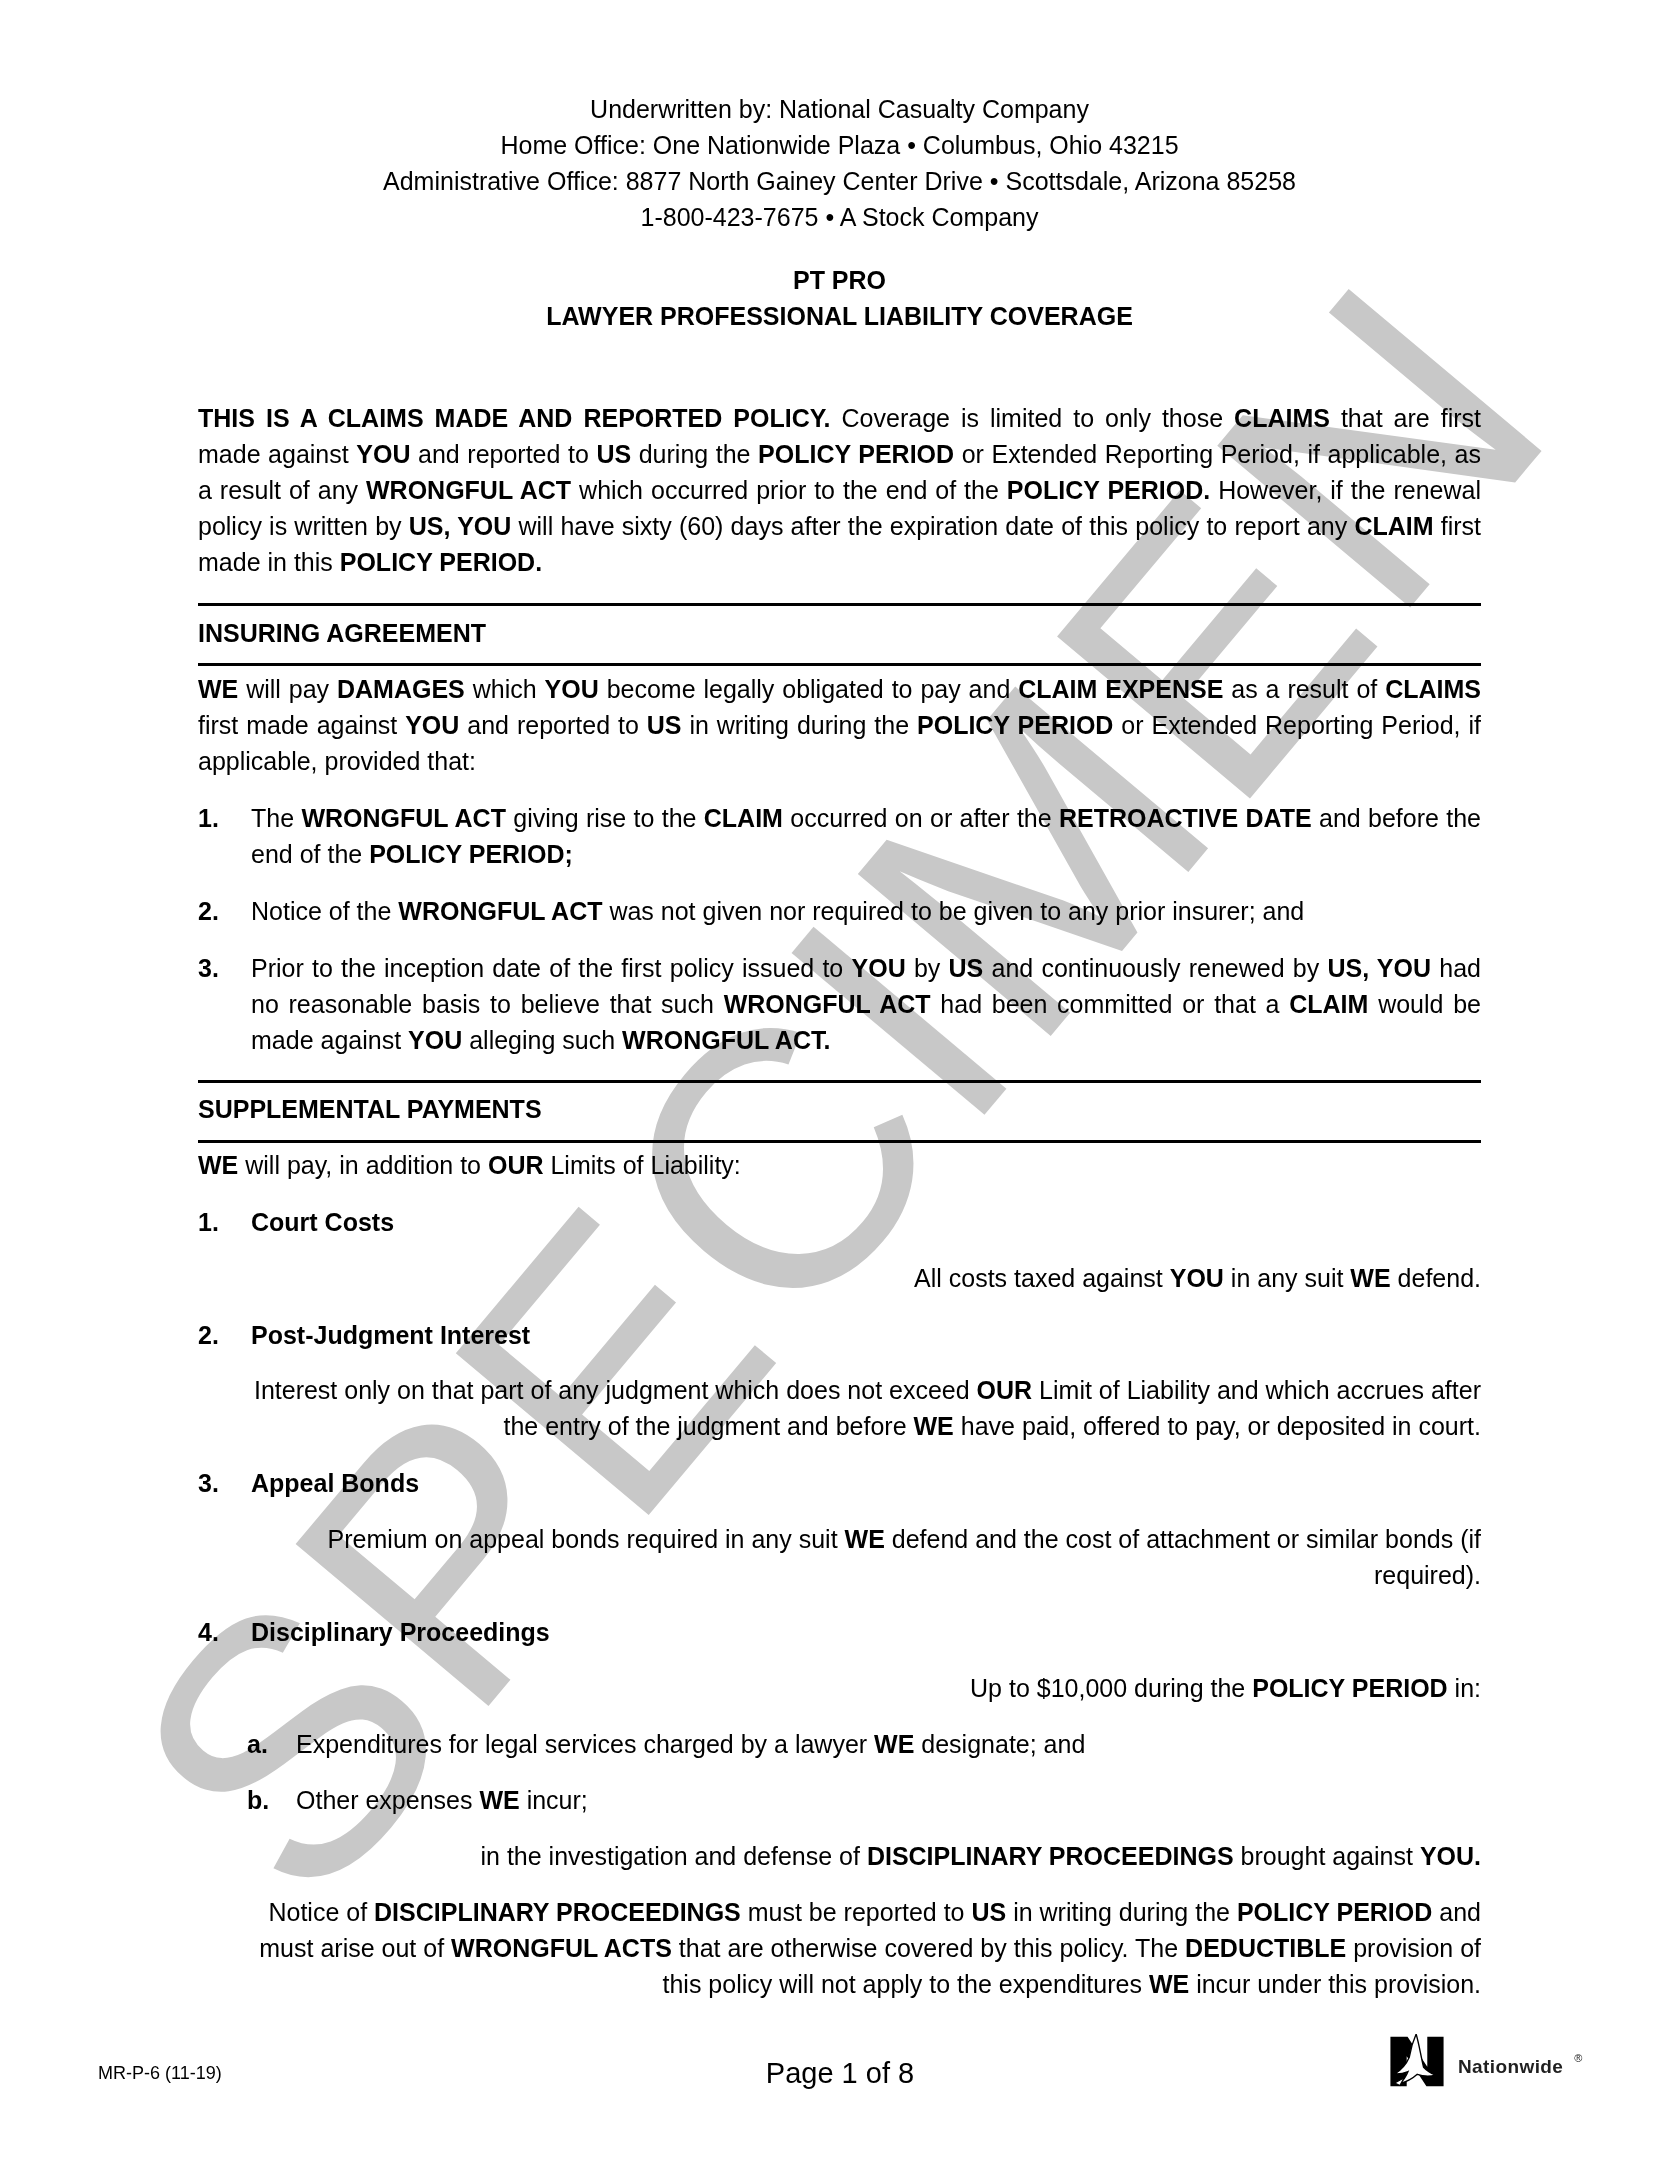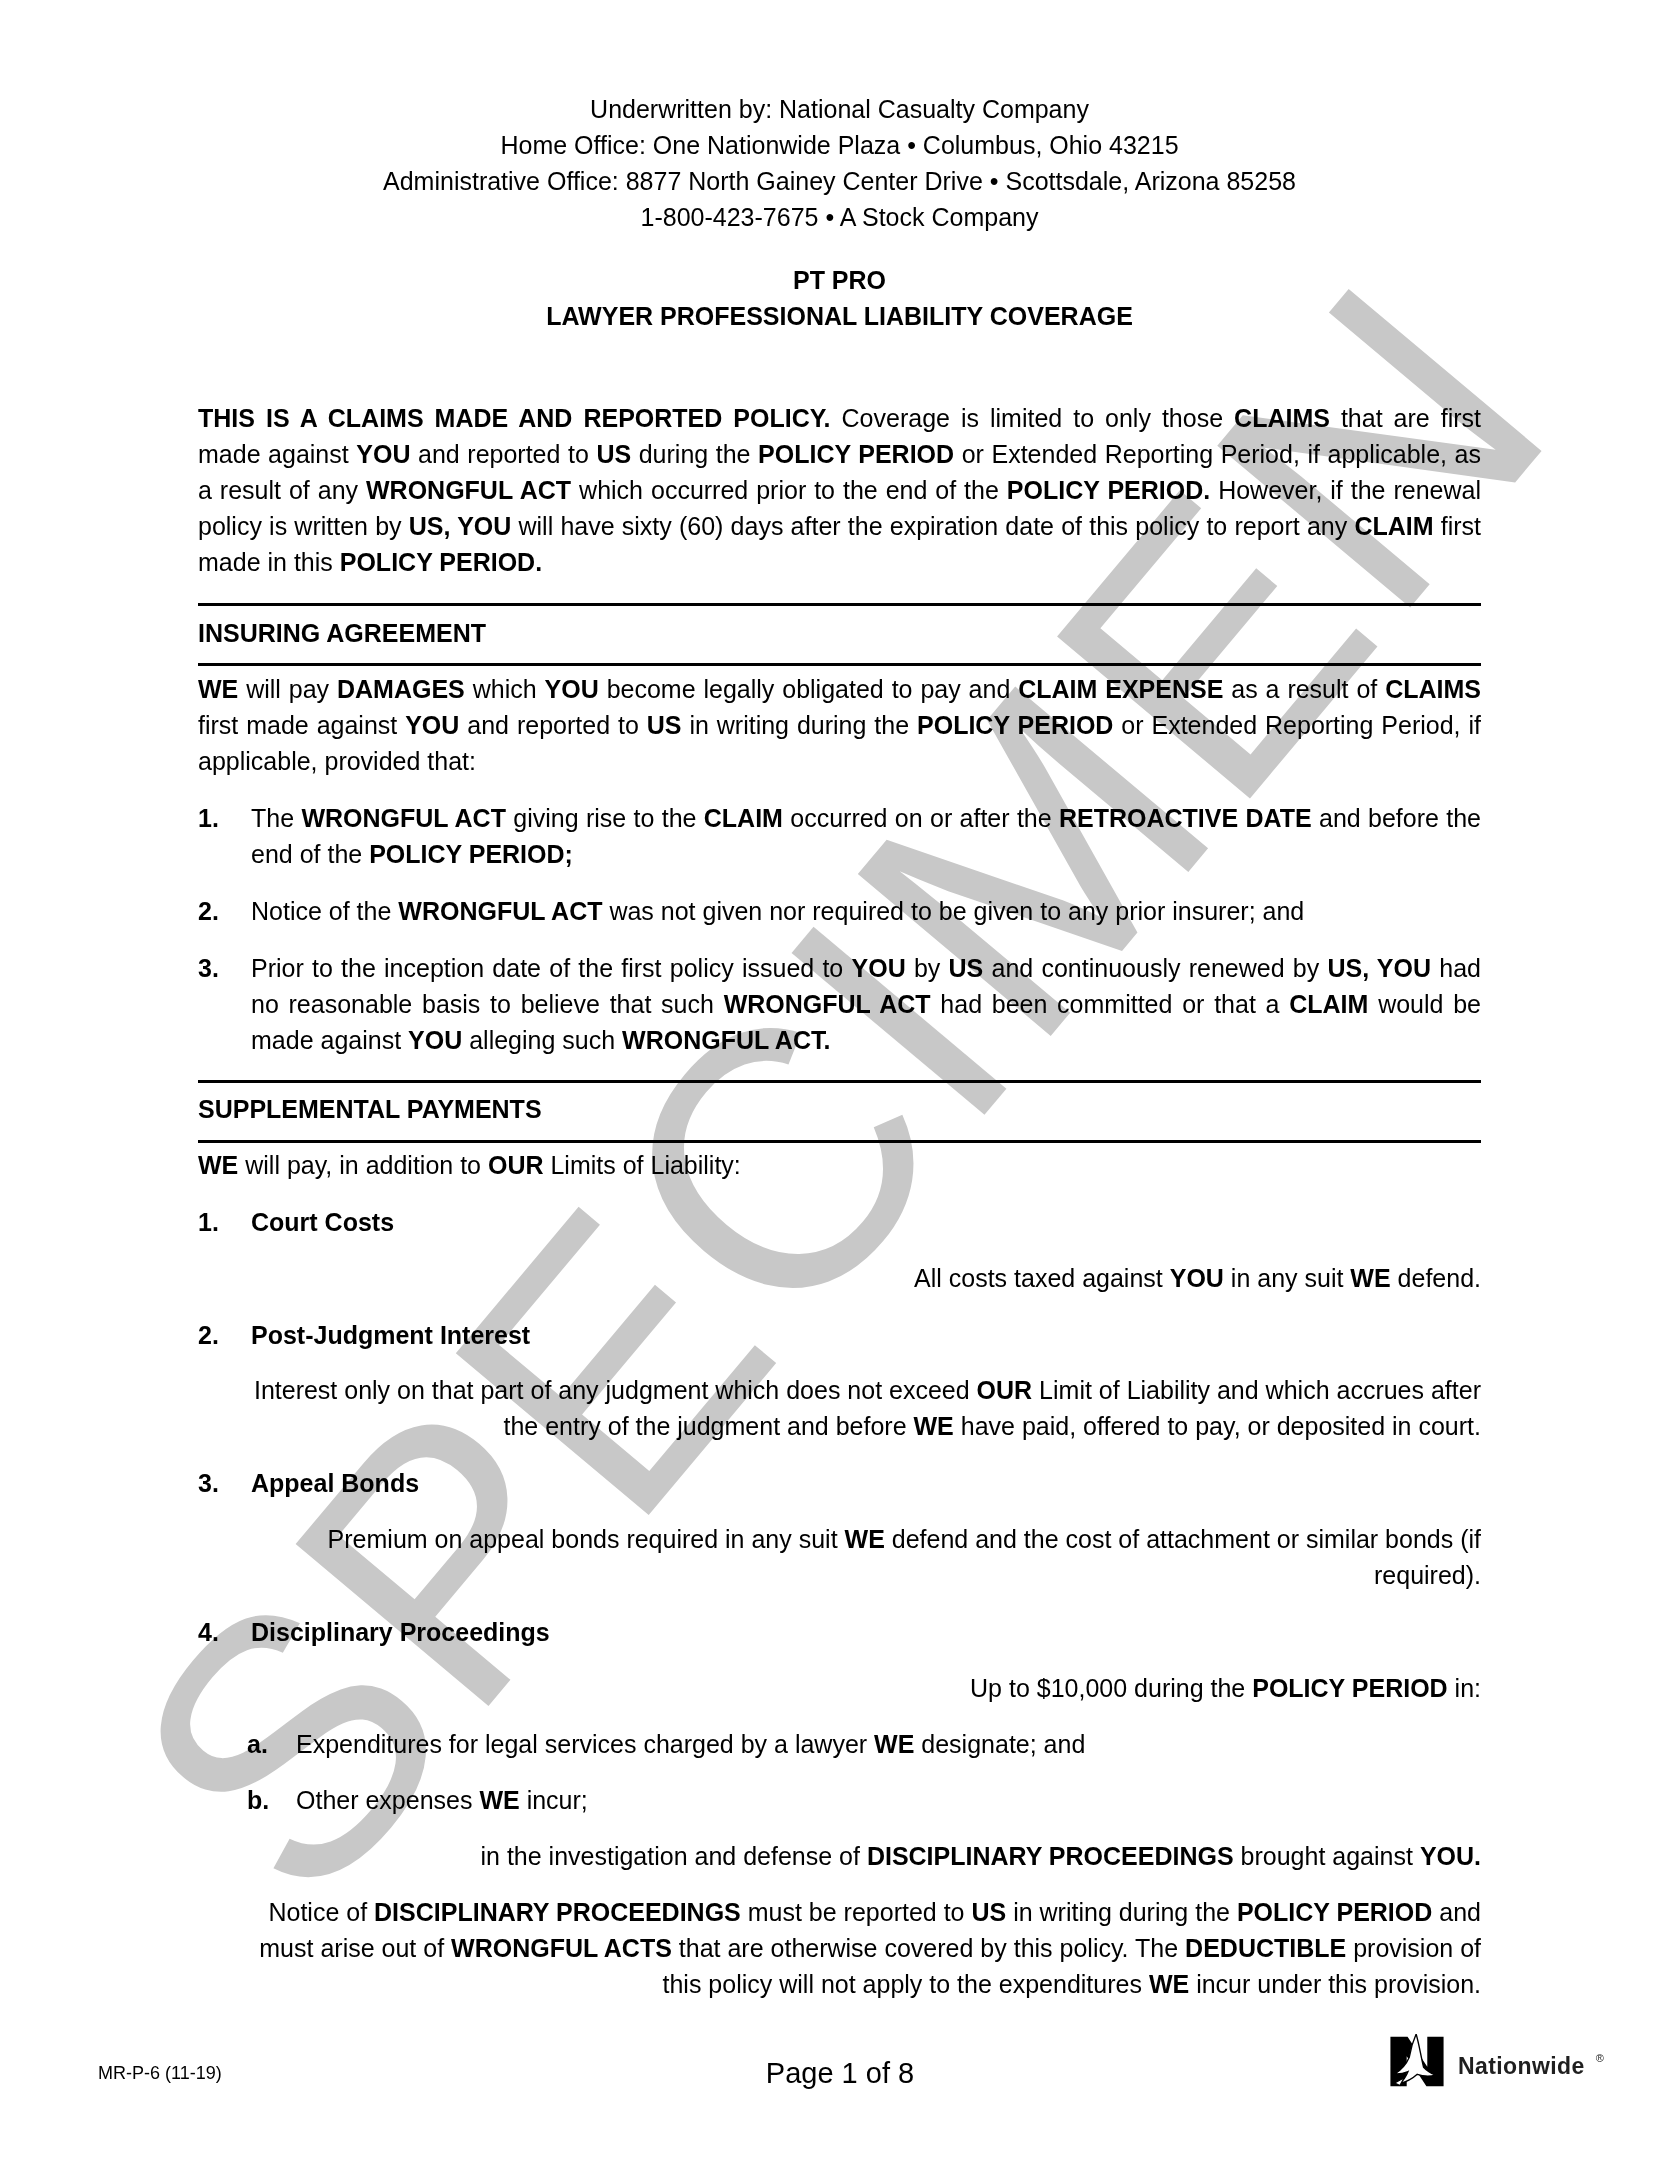--- a/index.html
+++ b/index.html
@@ -46,21 +46,21 @@
   .blk { margin-top: 19.6px; text-align: right; }
   .li { position: relative; padding-left: 53px; margin-top: 21px; }
   .li > .num { position: absolute; left: 0; top: 0; font-weight: 700; }
   .li > .item-title { font-weight: 700; }
   .ind { margin-left: 53px; }
   .sub { position: relative; padding-left: 98px; margin-top: 20.4px; }
   .sub > .num { position: absolute; left: 49px; top: 0; font-weight: 700; }
   .footer-left { position: absolute; left: 98px; top: 2055px; font-size: 18px; z-index: 2; }
   .footer-center { position: absolute; left: 0; width: 100%; top: 2055px; text-align: center; font-size: 29px; z-index: 2; }
   .brand { position: absolute; left: 1387px; top: 2034px; display: flex; align-items: center; gap: 11px; z-index: 2; }
-  .brand .name { font-weight: 700; font-size: 23px; line-height: 23px; color: #1f1f1f; letter-spacing: 0.4px; }
+  .brand .name { font-weight: 700; font-size: 19px; line-height: 23px; color: #1f1f1f; letter-spacing: 0.4px; }
   .brand .reg { font-size: 11px; vertical-align: top; position: relative; top: -7.7px; color: #1f1f1f; }
 </style>
 </head>
 <body>
 
 <div class="page">
 
   <div class="watermark">SPECIMEN</div>
 
   <div class="content">

